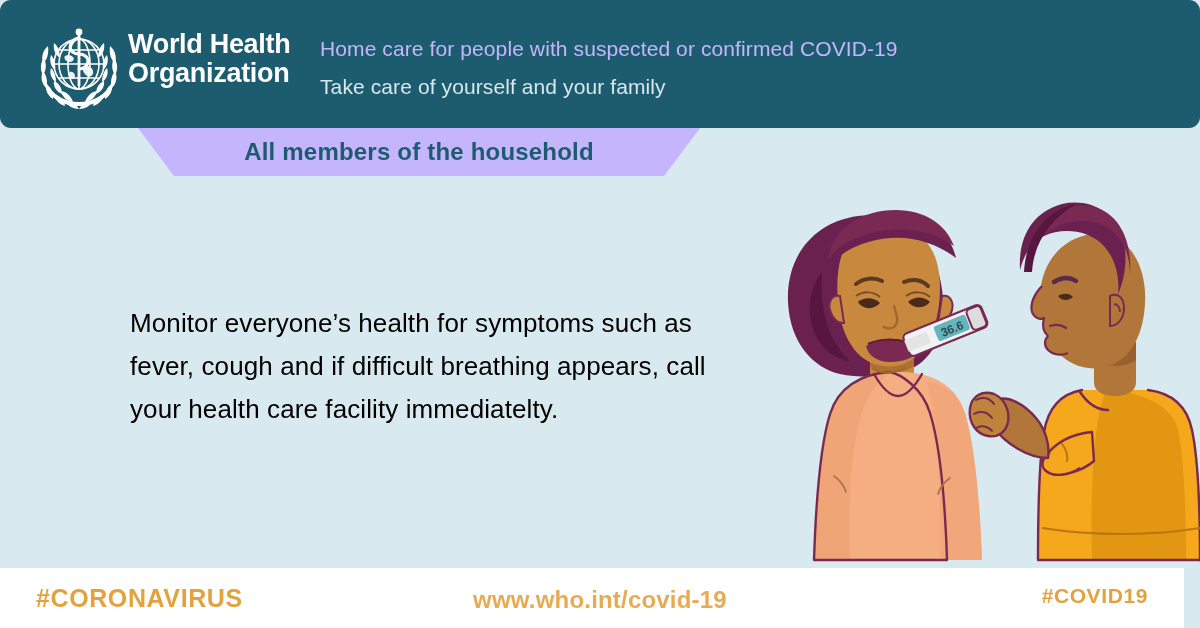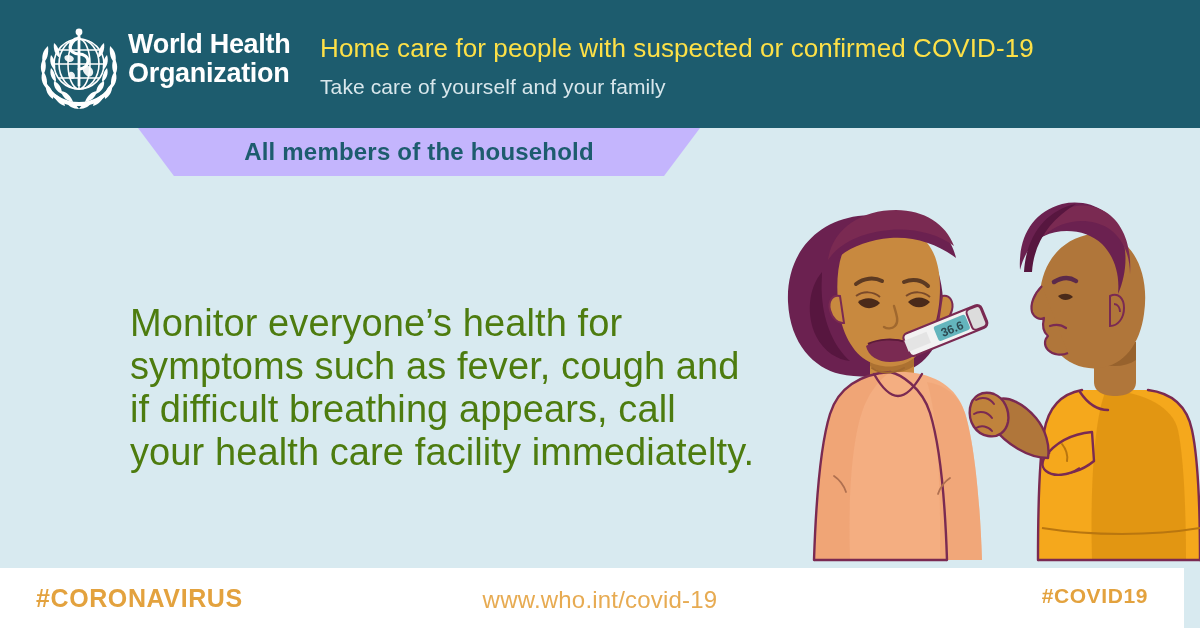--- a/index.html
+++ b/index.html
@@ -7,35 +7,35 @@
     width:1200px;height:628px;
     background:#d8eaf0;
     font-family:"Liberation Sans",sans-serif;
     overflow:hidden;position:relative;
   }
   .page{position:relative;width:1200px;height:628px;background:#d8eaf0;overflow:hidden;}
 
   
   .header{
     position:absolute;left:0;top:0;width:1200px;height:128px;
-    background:#1d5c6e;display:flex;align-items:center;
+    background:#1d5c6e;display:flex;align-items:center;border-radius:11px;
   }
   .who-logo{
     position:absolute;left:30px;top:22px;width:98px;height:88px;
     display:flex;align-items:center;justify-content:center;
   }
   .who-wordmark{
     position:absolute;left:128px;top:30px;
     color:#ffffff;font-weight:bold;font-size:27px;line-height:29px;
     letter-spacing:-0.3px;
   }
   .who-wordmark div{white-space:nowrap;}
   .header-text{position:absolute;left:320px;top:32px;}
   .header-title{
-    color:#fde047;font-size:26px;line-height:33px;font-weight:400;
+    color:#c4b5fd;font-size:21px;line-height:33px;font-weight:400;
     white-space:nowrap;letter-spacing:0.1px;
   }
   .header-sub{
     color:#d8e7ec;font-size:21px;line-height:28px;font-weight:300;
     white-space:nowrap;margin-top:8px;letter-spacing:0.1px;
   }
 
   
   .banner{
     position:absolute;left:138px;top:128px;width:562px;height:48px;
@@ -45,40 +45,40 @@
     display:flex;align-items:center;justify-content:center;
   }
   .banner-label{
     color:#1d5c6e;font-size:24px;font-weight:bold;letter-spacing:0.2px;
     white-space:nowrap;
   }
 
   
   .body-text{
     position:absolute;left:130px;top:302px;width:625px;
-    color:#4d7c0f;font-size:38px;line-height:43px;font-weight:400;
+    color:#000000;font-size:26px;line-height:43px;font-weight:400;
     letter-spacing:0.1px;
   }
 
   
   .illustration{position:absolute;left:762px;top:176px;width:438px;height:392px;}
   .illustration svg{display:block;}
 
   
   .footer{
     position:absolute;left:0;top:568px;width:1184px;height:60px;
     background:#ffffff;
   }
   .footer-left{
     position:absolute;left:36px;top:16px;
     color:#e3a23e;font-size:25px;font-weight:bold;letter-spacing:0.6px;
   }
   .footer-center{
     position:absolute;left:0;top:18px;width:1200px;text-align:center;
-    color:#e7ab52;font-size:24px;font-weight:400;letter-spacing:0.2px;
+    color:#e7ab52;font-size:24px;font-weight:700;letter-spacing:0.2px;
   }
   .footer-right{
     position:absolute;right:36px;top:16px;
     color:#e3a23e;font-size:21px;font-weight:bold;letter-spacing:0.6px;
   }
 </style>
 </head>
 <body>
 
 <div class="page">

